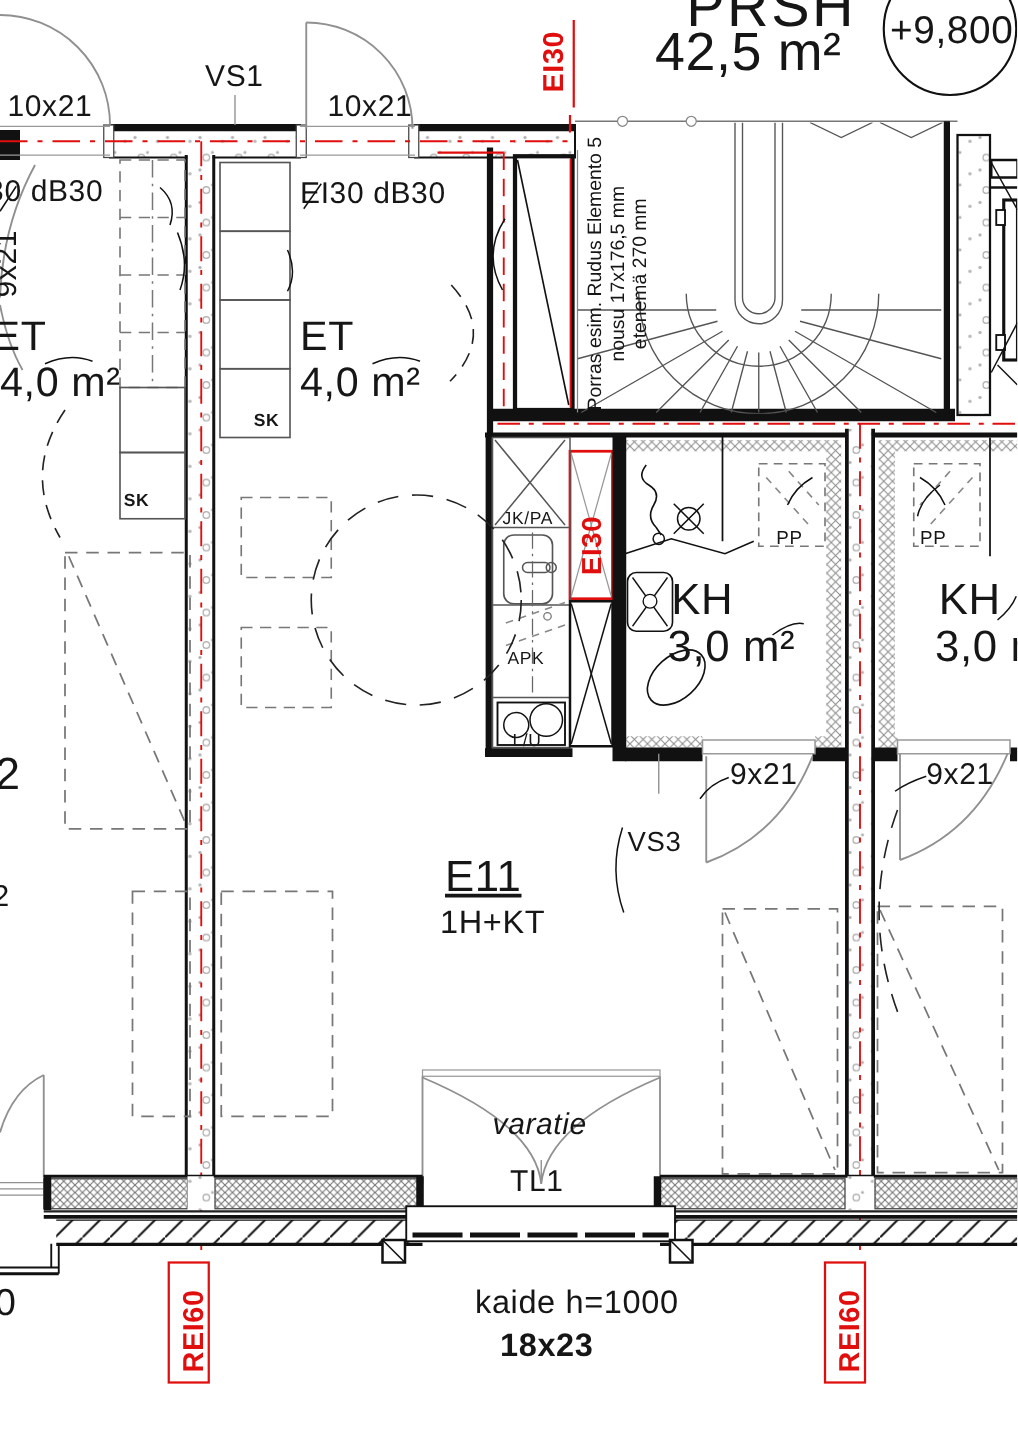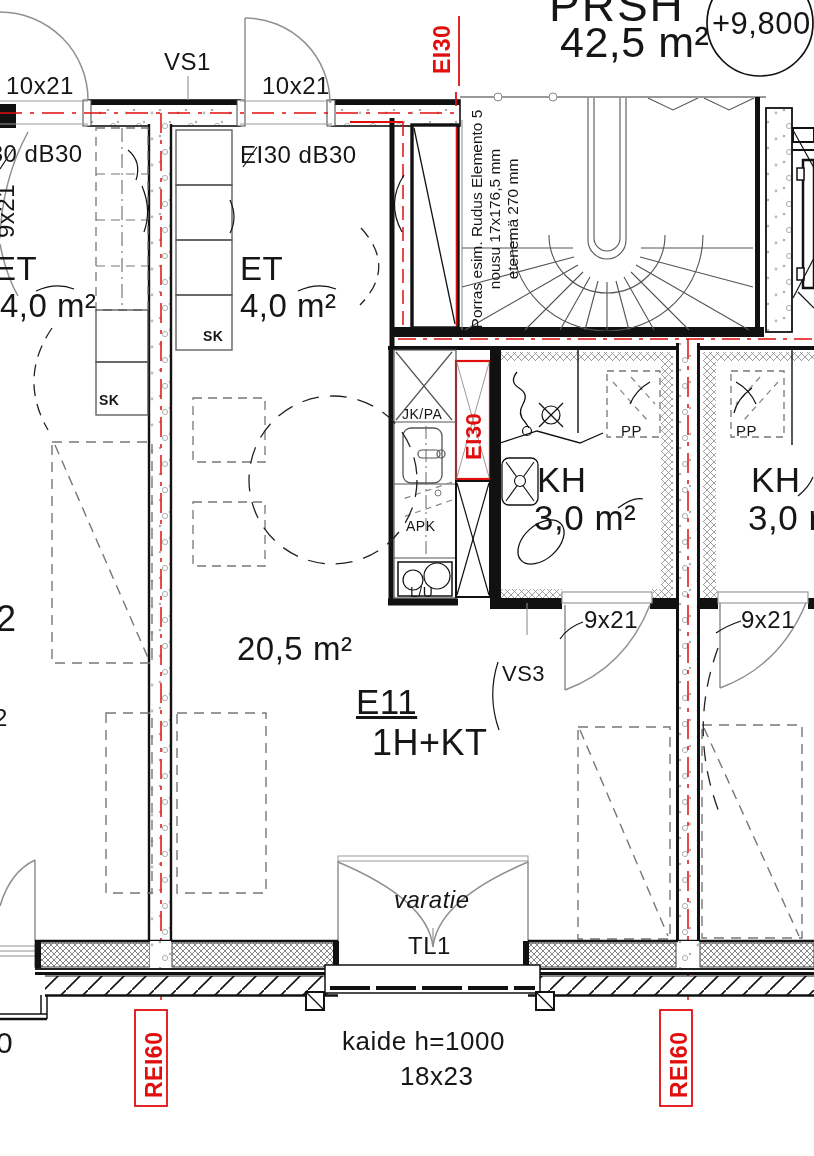--- a/index.html
+++ b/index.html
@@ -314,21 +314,21 @@
     <path d="M52,328 Q18,378 48,430" stroke-dasharray="12 8"></path>
   </g>
 </svg>
 
 <span class="lbl" style="left:6px;top:72px;font-size:24px;">10x21</span>
 <span class="lbl" style="left:164px;top:48px;font-size:24px;">VS1</span>
 <span class="lbl" style="left:262px;top:72px;font-size:24px;">10x21</span>
 <span class="lbl rot red" style="left:429px;top:74px;font-size:23px;">EI30</span>
 
 <span class="lbl" style="left:549px;top:-22px;font-size:46px;letter-spacing:2px;">PRSH</span>
-<span class="lbl" style="left:560px;top:18px;font-size:43px;text-align:center;">42,5 m²</span>
+<span class="lbl" style="left:524px;top:18px;font-size:43px;text-align:center;">42,5 m²</span>
 <span class="lbl" style="left:712px;top:6px;font-size:31px;">+9,800</span>
 
 <span class="lbl" style="left:-34px;top:140px;font-size:24px;">EI30 dB30</span>
 <span class="lbl" style="left:240px;top:141px;font-size:24px;">EI30 dB30</span>
 <span class="lbl rot" style="left:-8px;top:238px;font-size:24px;">9x21</span>
 
 <span class="lbl" style="left:-6px;top:250px;font-size:33px;">ET</span>
 <span class="lbl" style="left:0px;top:287px;font-size:33px;">4,0 m²</span>
 <span class="lbl" style="left:240px;top:250px;font-size:33px;">ET</span>
 <span class="lbl" style="left:240px;top:287px;font-size:33px;">4,0 m²</span>
@@ -351,29 +351,28 @@
 <span class="lbl" style="left:534px;top:498px;font-size:35px;">3,0 m²</span>
 <span class="lbl" style="left:621px;top:422px;font-size:15px;">PP</span>
 <span class="lbl" style="left:751px;top:460px;font-size:35px;">KH</span>
 <span class="lbl" style="left:748px;top:498px;font-size:35px;">3,0 m²</span>
 <span class="lbl" style="left:736px;top:422px;font-size:15px;">PP</span>
 
 <span class="lbl" style="left:584px;top:606px;font-size:24px;">9x21</span>
 <span class="lbl" style="left:741px;top:606px;font-size:24px;">9x21</span>
 <span class="lbl" style="left:502px;top:661px;font-size:22px;">VS3</span>
 
-<span class="lbl" style="left:237px;top:630px;font-size:33px;">20,5 m²</span>
 
 <span class="lbl" style="left:356px;top:682px;font-size:35px;text-decoration:underline;">E11</span>
-<span class="lbl" style="left:372px;top:722px;font-size:36px;">1H+KT</span>
+<span class="lbl" style="left:352px;top:722px;font-size:26px;">1H+KT</span>
 
 <span class="lbl" style="left:394px;top:886px;font-size:24px;font-style:italic;">varatie</span>
 <span class="lbl" style="left:408px;top:920px;font-size:24px;margin-top:12px;">TL1</span>
-<span class="lbl" style="left:342px;top:1026px;font-size:26px;">kaide h=1000</span>
-<span class="lbl" style="left:400px;top:1061px;font-size:26px;">18x23</span>
+<span class="lbl" style="left:380px;top:1026px;font-size:26px;">kaide h=1000</span>
+<span class="lbl" style="left:400px;top:1061px;font-size:26px;font-weight:bold;">18x23</span>
 
 <span class="lbl rot red" style="left:141px;top:1098px;font-size:23px;">REI60</span>
 <span class="lbl rot red" style="left:666px;top:1098px;font-size:23px;">REI60</span>
 
 <span class="lbl" style="left:-4px;top:598px;font-size:36px;">2</span>
 <span class="lbl" style="left:-6px;top:704px;font-size:24px;">2</span>
 <span class="lbl" style="left:-4px;top:1026px;font-size:30px;">0</span>
 
 </div>
 

